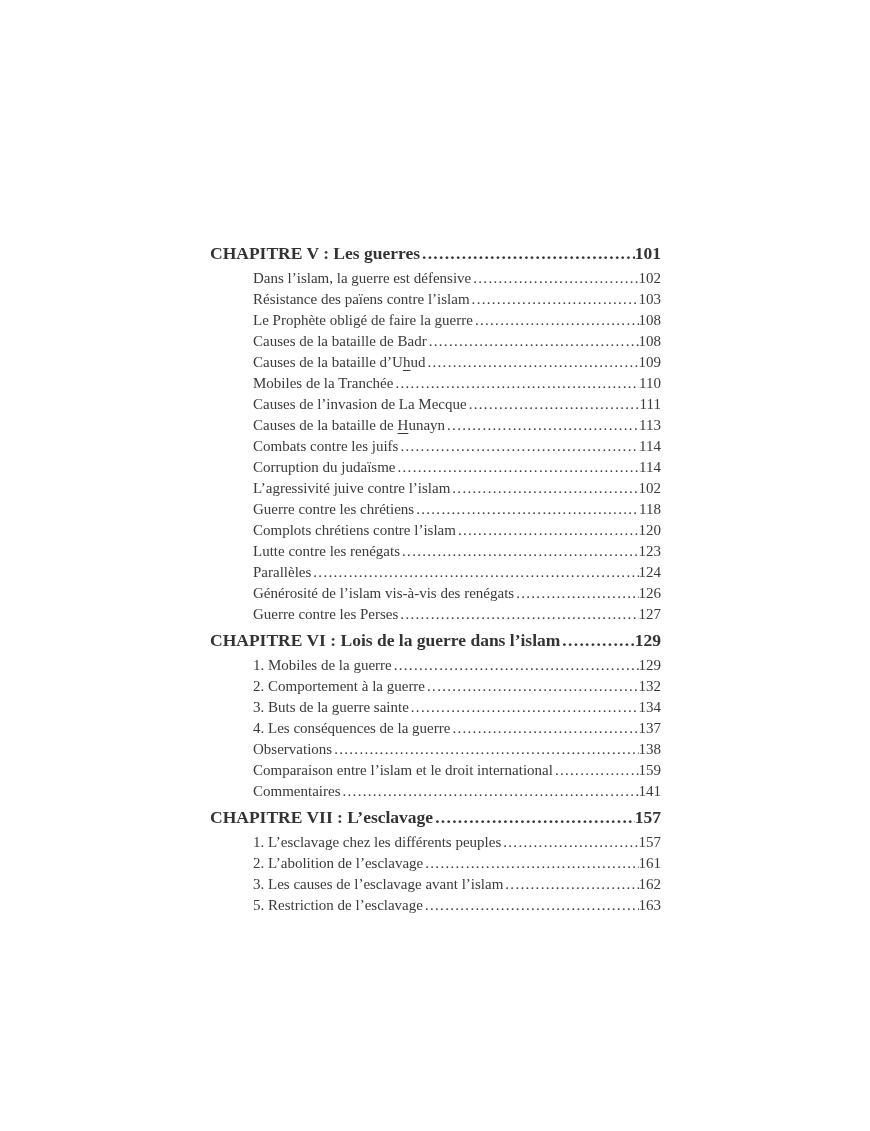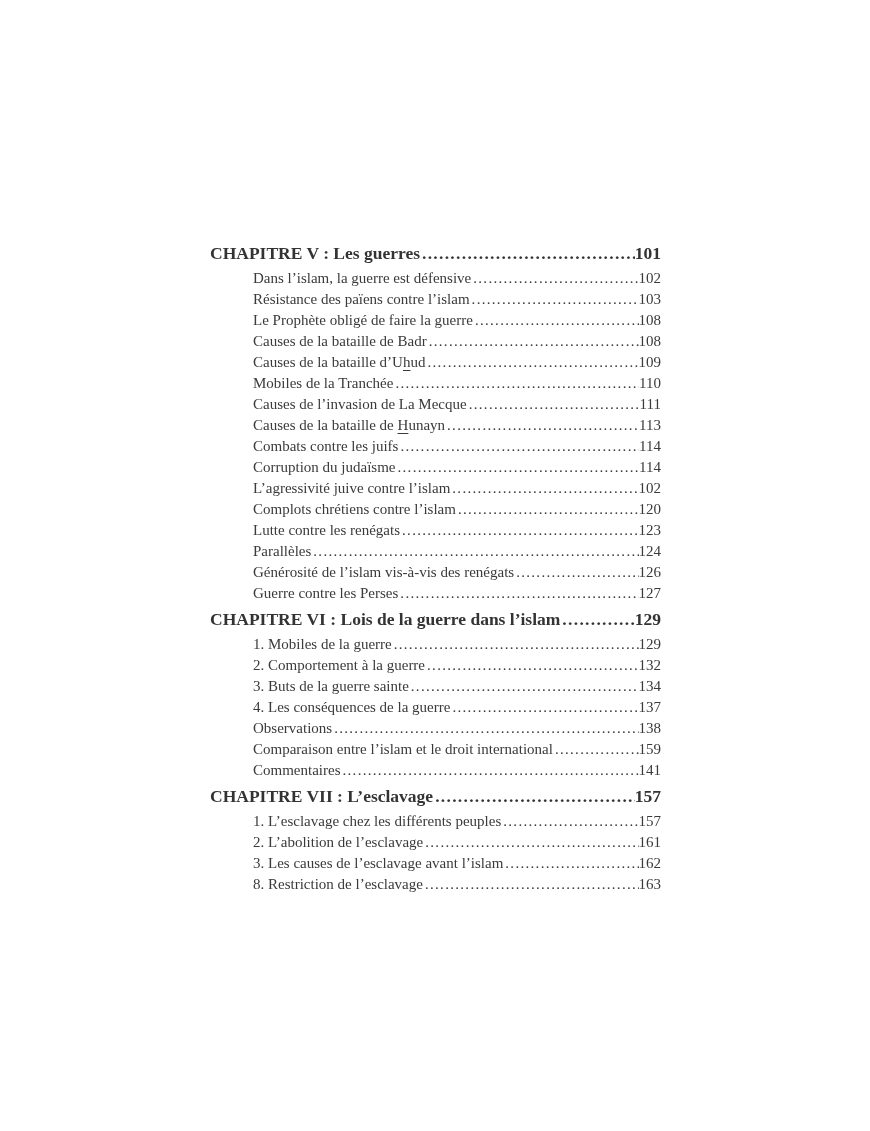--- a/index.html
+++ b/index.html
@@ -125,20 +125,25 @@
           <span class="label">Corruption du judaïsme</span>
           <span class="leader"></span>
           <span class="pagenum">114</span>
         </div>
         <div class="row entry">
           <span class="label">L’agressivité juive contre l’islam</span>
           <span class="leader"></span>
           <span class="pagenum">102</span>
         </div>
         <div class="row entry">
+          <span class="label">Guerre contre les chrétiens</span>
+          <span class="leader"></span>
+          <span class="pagenum">118</span>
+        </div>
+        <div class="row entry">
           <span class="label">Complots chrétiens contre l’islam</span>
           <span class="leader"></span>
           <span class="pagenum">120</span>
         </div>
         <div class="row entry">
           <span class="label">Lutte contre les renégats</span>
           <span class="leader"></span>
           <span class="pagenum">123</span>
         </div>
         <div class="row entry">
@@ -214,19 +219,19 @@
           <span class="label">2. L’abolition de l’esclavage</span>
           <span class="leader"></span>
           <span class="pagenum">161</span>
         </div>
         <div class="row entry">
           <span class="label">3. Les causes de l’esclavage avant l’islam</span>
           <span class="leader"></span>
           <span class="pagenum">162</span>
         </div>
         <div class="row entry">
-          <span class="label">8. Restriction de l’esclavage</span>
+          <span class="label">5. Restriction de l’esclavage</span>
           <span class="leader"></span>
           <span class="pagenum">163</span>
         </div>
       </div>
     </div>
 </div>
 
 </body></html>

